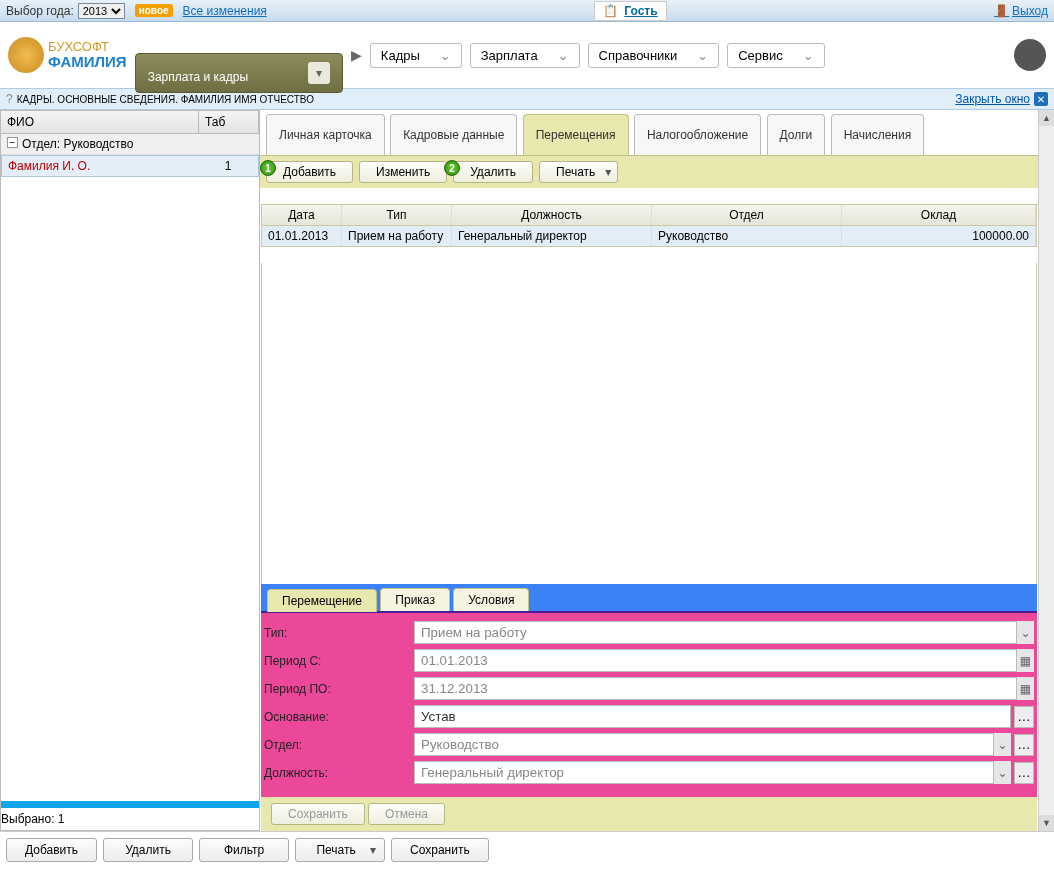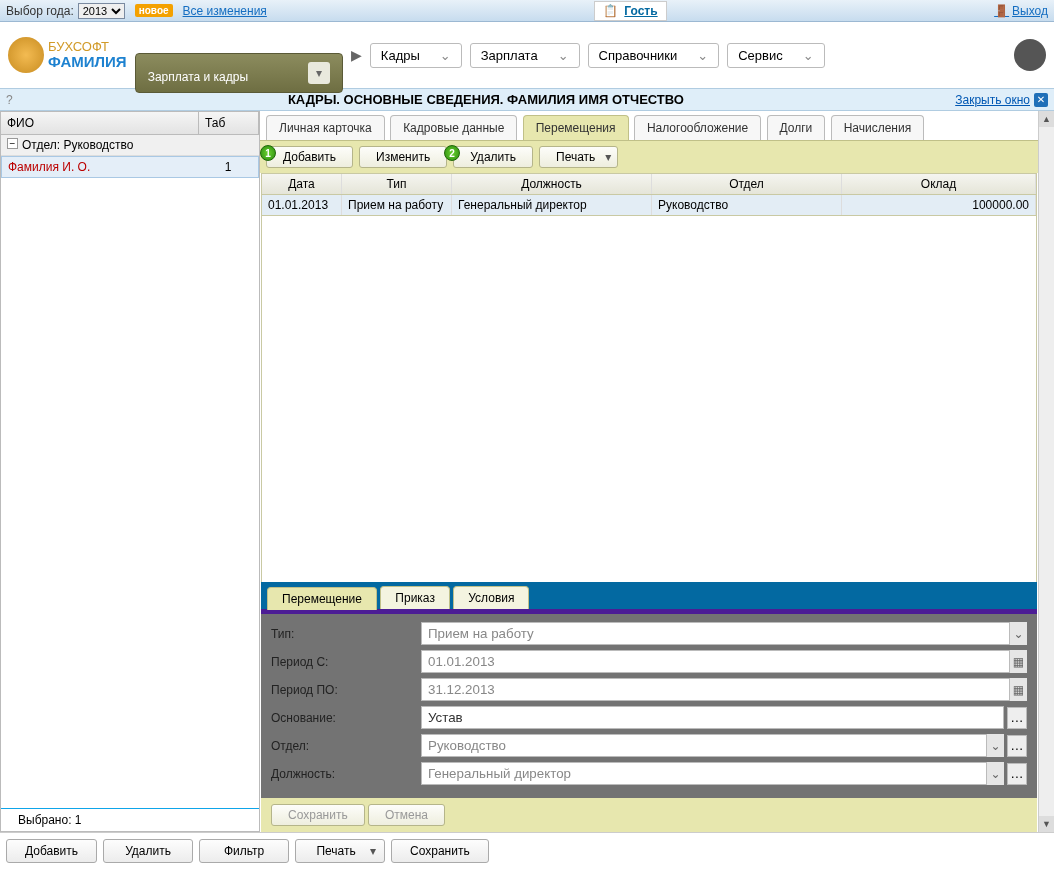--- a/index.html
+++ b/index.html
@@ -21,55 +21,55 @@
 .logo-text .l1 { color:#d19a28; font-weight:normal; font-size:13px;}
 .logo-text .l2 { color:#1e82d0; font-weight:bold; font-size:15px;}
 .module-btn { background:linear-gradient(#8c8c5e,#6e6e42); color:#fff; padding:8px 12px; border-radius:4px; display:flex; align-items:flex-end; gap:60px; border:1px solid #5a5a37;margin-top:36px;}
 .module-btn .dd { width:22px; height:22px; background:#e9e9dd; border-radius:3px; display:flex; align-items:center; justify-content:center; color:#666;}
 .chevr { color:#666; font-size:14px;}
 .menu-dd { border:1px solid #bbb; border-radius:3px; padding:4px 10px; display:flex; align-items:center; gap:20px; background:#fff; font-size:13px;}
 .menu-dd .a { color:#888;}
 .avatar { width:32px; height:32px; border-radius:50%; background:#555; margin-left:auto;}
 .title-row { background:#dfeef9; border-top:1px solid #b0cce1; border-bottom:1px solid #b0cce1; padding:3px 6px; display:flex; align-items:center;}
 .title-row .help-ic { color:#888; margin-right:4px;}
-.title-row h1 { font-size:13px; font-weight:bold; flex:1;text-align:center;}
+.title-row h1 { font-size:10px; font-weight:normal; flex:1;}
 .close-win { color:#0057b3; text-decoration:underline; margin-right:4px;}
 .close-box { background:#1f6fb8; color:#fff; width:14px; height:14px; display:inline-flex; align-items:center; justify-content:center; font-size:10px; border-radius:2px;}
 .workspace { display:flex; height:722px; border-bottom:1px solid #ccc;justify-content:center;}
 .left-panel { width:260px; border:1px solid #bbb; display:flex; flex-direction:column; background:#fff;}
 .lp-head { display:flex; background:linear-gradient(#f5f5f5,#e3e3e3); border-bottom:1px solid #bbb;}
 .lp-head div { padding:4px 6px; border-right:1px solid #bbb;}
 .lp-head .c1 { flex:1;}
 .lp-head .c2 { width:60px;}
 .dept-row { background:#f0f0f0; padding:3px 6px; display:flex; gap:4px; border-bottom:1px solid #ddd;}
 .dept-row .exp { border:1px solid #999; width:11px; height:11px; display:inline-flex; align-items:center; justify-content:center; font-size:10px; background:#fff;}
 .emp-row { display:flex; background:#e4eef8; border:1px solid #a9c8e4;}
 .emp-row .c1 { flex:1; padding:3px 6px; color:#b00; }
 .emp-row .c2 { width:60px; padding:3px 6px; text-align:center;}
 .lp-spacer { flex:1;}
-.lp-selected { padding:4px 17px; border-top:1px solid #0ea5e9; background:#fff;}
+.lp-selected { padding:4px 0; border-top:7px solid #0ea5e9; background:#fff;}
 .tabs-outer { background:#fff; padding:4px 6px 0 6px; border-bottom:1px solid #c0c088;}
-.tab { display:inline-block; padding:5px 12px; border:1px solid #bbb; border-bottom:none; border-radius:4px 4px 0 0; background:#f7f7f7; margin-right:2px; color:#333;}
+.tab { display:inline-block; padding:13px 12px; border:1px solid #bbb; border-bottom:none; border-radius:4px 4px 0 0; background:#f7f7f7; margin-right:2px; color:#333;}
 .tab.active { background:#e7e7ae; border-color:#c0c088; font-weight:normal; position:relative; top:0;}
 .toolbar { background:#e7e7ae; padding:5px 6px; display:flex; gap:6px; align-items:center; position:relative;}
 .tbtn { background:linear-gradient(#fdfdfa,#eeeede); border:1px solid #b5b58a; border-radius:3px; padding:3px 16px; font-size:12px; cursor:pointer;}
 .tbtn.dd { padding-right:22px; position:relative;}
 .tbtn.dd::after { content:"▾"; position:absolute; right:6px; top:3px; color:#555;}
 .pin { position:absolute; width:16px; height:16px; border-radius:50%; background:radial-gradient(#6bd22f,#2a8a0e); color:#fff; font-weight:bold; font-size:10px; display:flex; align-items:center; justify-content:center; border:1px solid #1e6608;}
-.grid { background:#fff; border:1px solid #c9c9a3; margin:0 1px; flex-shrink:0;}
+.grid { background:#fff; border:1px solid #c9c9a3; margin:16px 1px; flex-shrink:0;}
 .grid-head { display:flex; background:linear-gradient(#f5f5f0,#e5e5d8); border-bottom:1px solid #c9c9a3;}
 .grid-head div, .grid-row div { padding:3px 6px; border-right:1px solid #ddd;}
 .grid-row { display:flex; background:#e3edf5;}
 .gc1 {width:80px;} .gc2{width:110px;} .gc3{width:200px;} .gc4{width:190px;} .gc5{flex:1; text-align:right;}
 .grid-head .gc1,.grid-head .gc2,.grid-head .gc3,.grid-head .gc4,.grid-head .gc5 {text-align:center;}
 .grid-body-space { background:#fff; flex:1; border-left:1px solid #c9c9a3; border-right:1px solid #c9c9a3; margin:0 1px;}
-.subtabs { background:#0369a1; padding:4px 6px 0 6px; margin:0 1px;}
+.subtabs { background:#3b82f6; padding:4px 6px 0 6px; margin:0 1px;}
 .subtab { display:inline-block; padding:4px 14px; border:1px solid #c0c088; border-bottom:none; border-radius:4px 4px 0 0; background:#f4f4e0;}
 .subtab.active { background:#e7e7ae; position:relative; top:1px;}
-.form-area { background:#737373; padding:8px 10px; margin:0 1px; border-top:5px solid #4c1d95;}
+.form-area { background:#ec4899; padding:8px 3px; margin:0 1px; border-top:2px solid #4c1d95;}
 .frow { display:flex; align-items:center; margin-bottom:5px;}
 .frow label { width:150px; color:#222;}
 .finput { flex:1; border:1px solid #bbb; padding:3px 6px; background:#fff; color:#888;}
 .finput.dark { color:#333;}
 .fbtn-sm { width:20px; height:22px; border:1px solid #bbb; background:#eee; margin-left:3px;}
 .finput-wrap { flex:1; display:flex; position:relative;}
 .finput-dd { position:absolute; right:0; top:0; width:18px; height:100%; background:#e6e6e6; border-left:1px solid #bbb; display:flex; align-items:center; justify-content:center; color:#666;}
 .form-actions { padding:6px 10px; background:#e7e7ae; margin:0 1px;}
 .form-actions .tbtn { color:#999;}
 .scroll-track { width:16px; background:#eee; border-left:1px solid #ccc; display:flex; flex-direction:column;}

